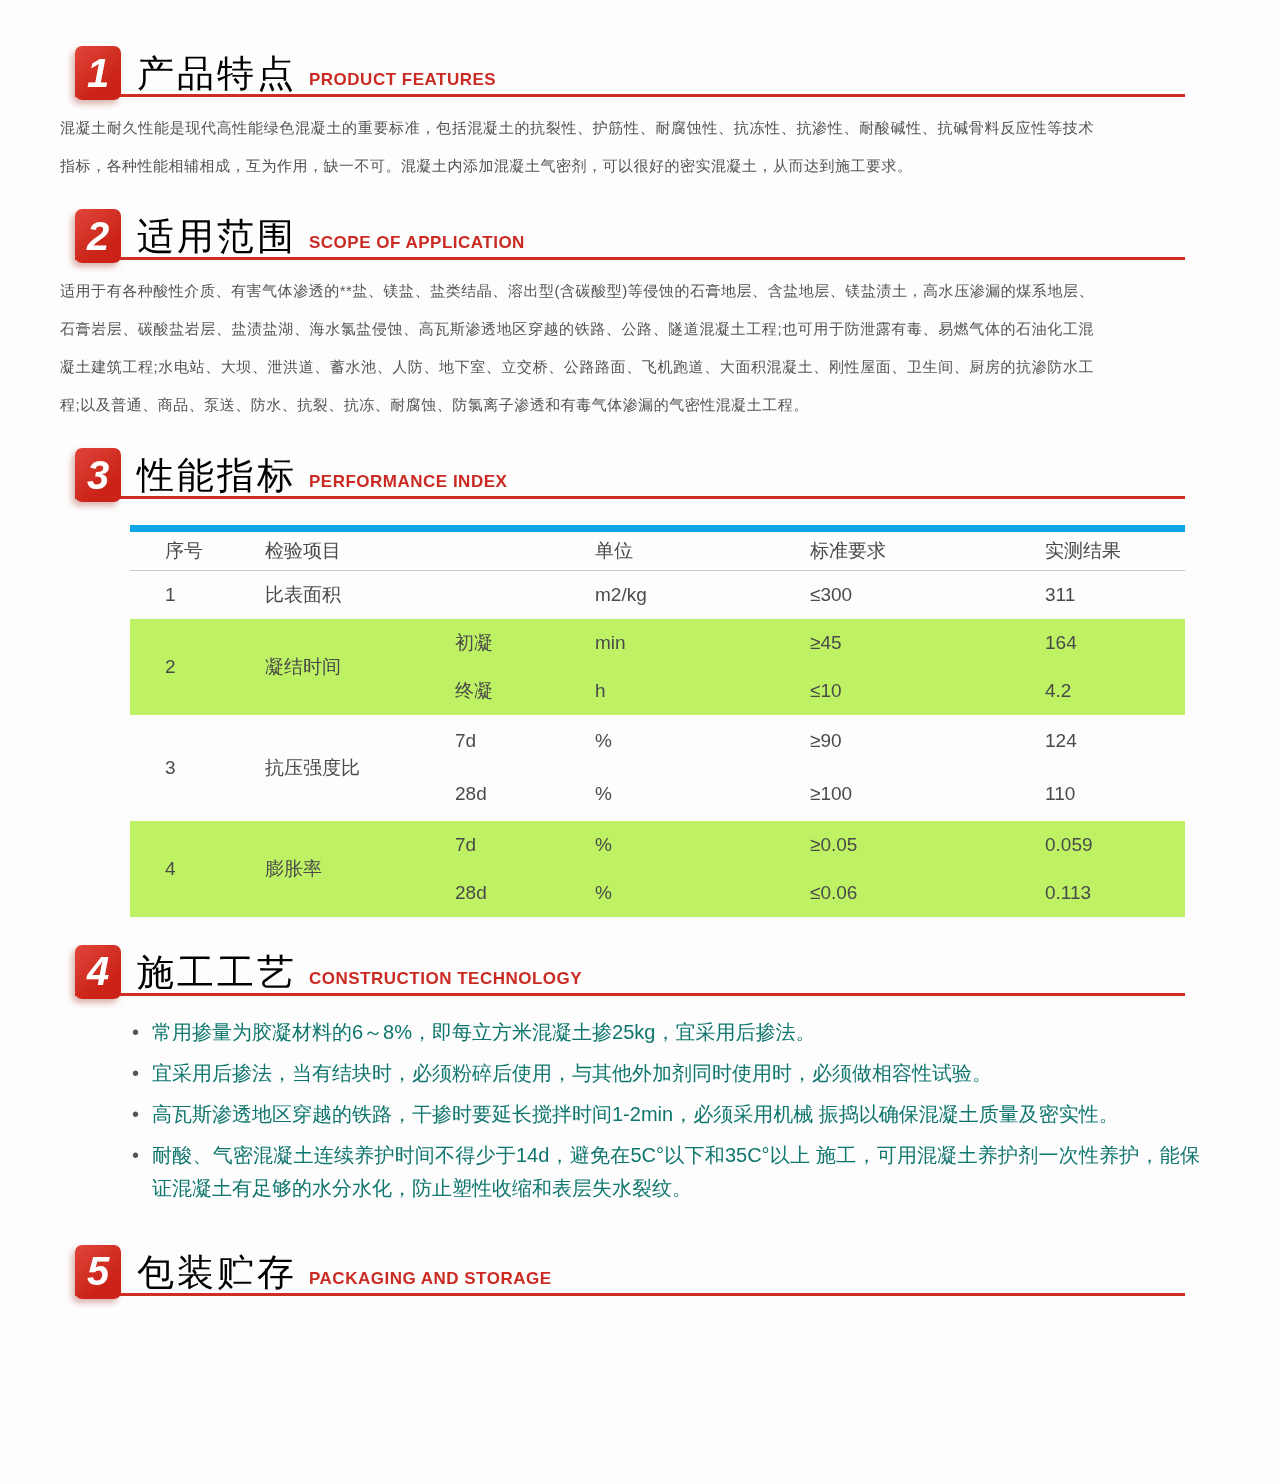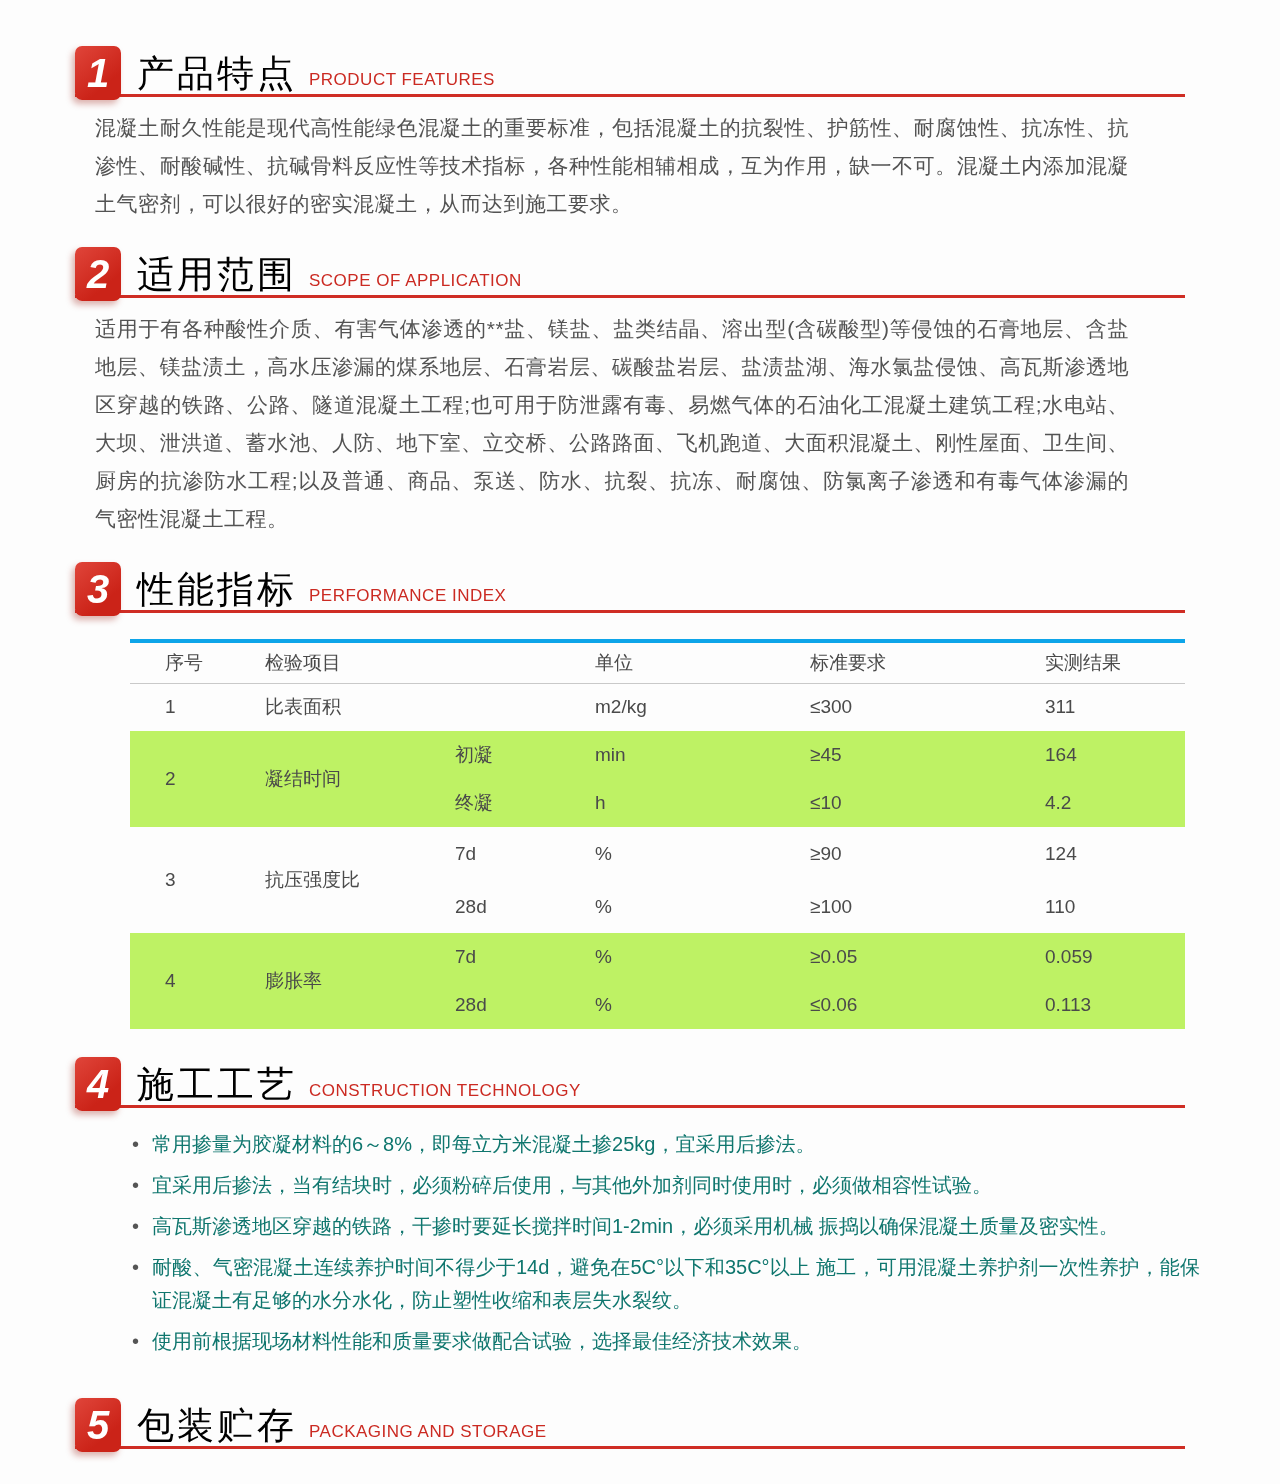--- a/index.html
+++ b/index.html
@@ -21,28 +21,28 @@
     box-shadow:-3px 4px 6px rgba(160,40,30,.35);
     color:#fff;font-weight:bold;font-style:italic;font-size:40px;
     display:flex;align-items:center;justify-content:center;
     flex:0 0 auto;
   }
   .sec-title-zh{
     margin:0 0 2px 16px;font-size:37px;font-weight:normal;color:#000000;
     letter-spacing:3px;line-height:1;
   }
   .sec-title-en{
-    margin:0 0 6px 12px;font-size:17px;font-weight:normal;color:#cb2a22;
+    margin:0 0 6px 12px;font-size:17px;font-weight:bold;color:#cb2a22;
     letter-spacing:.5px;line-height:1;white-space:nowrap;
   }
 
   
   .para{
-    margin:12px 95px 0 95px;width:1034px;
-    font-size:21px;line-height:38px;color:#535353;
+    margin:12px 95px 0 60px;width:1034px;
+    font-size:15px;line-height:38px;color:#535353;
     text-align:justify;letter-spacing:.5px;
   }
 
   
   .bullets{margin:20px 80px 0 130px;padding:0;list-style:none;}
   .bullets li{
     position:relative;padding-left:22px;margin:0 0 8px 0;
     font-size:20px;line-height:33px;color:#0f766e;text-align:justify;
   }
   .bullets li::before{
@@ -66,21 +66,21 @@
     padding:0;white-space:nowrap;
   }
   .perf-table .p1{padding-left:35px}
   .perf-table .p2{padding-left:25px}
   .perf-table .p3{padding-left:35px}
   .perf-table .p4{padding-left:35px}
   .perf-table .p5{padding-left:40px}
   .perf-table .p6{padding-left:35px}
   .perf-table thead tr{height:42px;}
   .perf-table thead th{
-    border-top:4px solid #0ea5e9;border-bottom:1px solid #c9c9c9;color:#4a4a4a;
+    border-top:7px solid #0ea5e9;border-bottom:1px solid #c9c9c9;color:#4a4a4a;
   }
   .perf-table tbody tr{height:48px;}
   .perf-table tr.tall{height:53px;}
   .perf-table tr.shaded td{background:#bef264;}
 </style>
 </head>
 <body>
 
 <div class="page">
 
@@ -192,21 +192,20 @@
       <span>4</span>
     </div>
     <h2 class="sec-title-zh">施工工艺</h2>
     <span class="sec-title-en">CONSTRUCTION TECHNOLOGY</span>
   </div>
   <ul class="bullets">
     <li>常用掺量为胶凝材料的6～8%，即每立方米混凝土掺25kg，宜采用后掺法。</li>
     <li>宜采用后掺法，当有结块时，必须粉碎后使用，与其他外加剂同时使用时，必须做相容性试验。</li>
     <li>高瓦斯渗透地区穿越的铁路，干掺时要延长搅拌时间1-2min，必须采用机械 振捣以确保混凝土质量及密实性。</li>
     <li>耐酸、气密混凝土连续养护时间不得少于14d，避免在5C°以下和35C°以上 施工，可用混凝土养护剂一次性养护，能保证混凝土有足够的水分水化，防止塑性收缩和表层失水裂纹。</li>
-    <li>使用前根据现场材料性能和质量要求做配合试验，选择最佳经济技术效果。</li>
   </ul>
 
   <div class="sec-header" style="margin-top:40px">
     <div class="sec-badge">
       <span>5</span>
     </div>
     <h2 class="sec-title-zh">包装贮存</h2>
     <span class="sec-title-en">PACKAGING AND STORAGE</span>
   </div>
 

